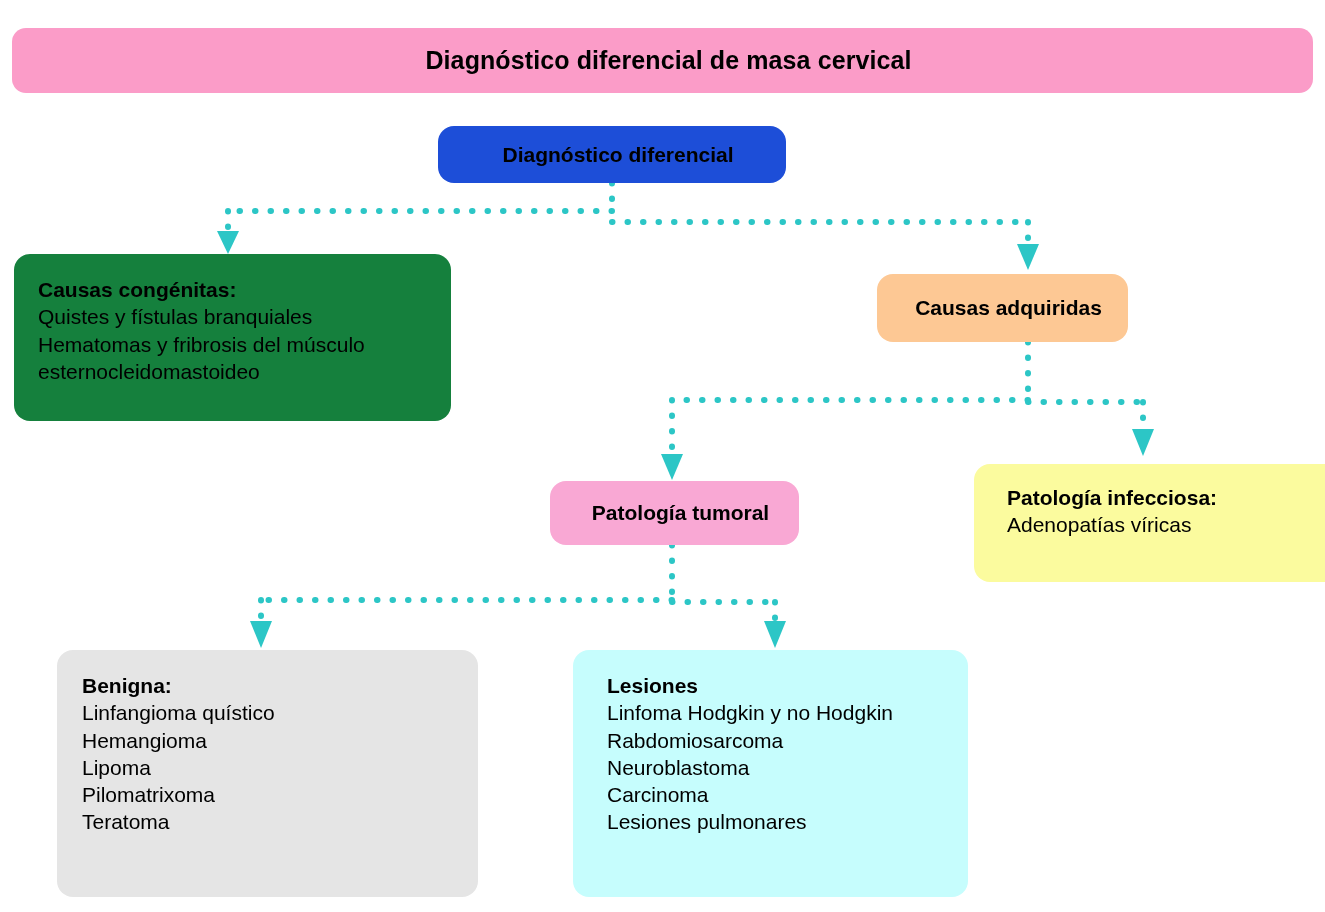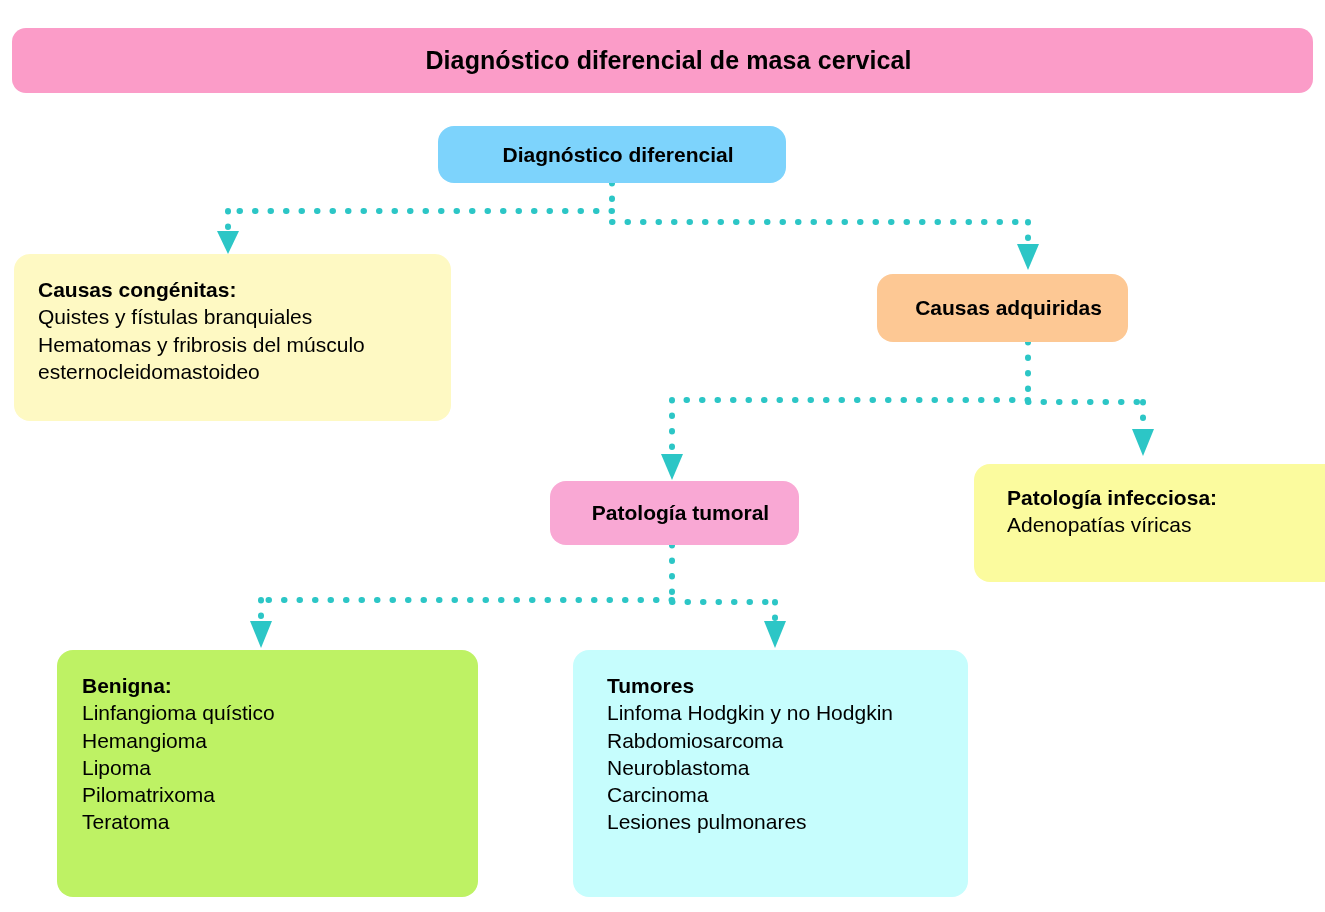--- a/index.html
+++ b/index.html
@@ -59,33 +59,33 @@
     font-size: 25px;
     font-weight: bold;
     letter-spacing: 0.1px;
   }
   
   #node-root {
     left: 438px;
     top: 126px;
     width: 348px;
     height: 57px;
-    background: #7dd3fc;
+    background: #1d4ed8;
     display: flex;
     align-items: center;
     justify-content: center;
   }
   #node-root .ttl { font-size: 21px; }
   
   #node-congenital {
     left: 14px;
     top: 254px;
     width: 437px;
     height: 167px;
-    background: #fef9c3;
+    background: #15803d;
     padding: 22px 0 0 24px;
   }
   #node-congenital .ttl,
   #node-congenital .ln { font-size: 21px; }
   
   #node-acquired {
     left: 877px;
     top: 274px;
     width: 251px;
     height: 68px;
@@ -117,21 +117,21 @@
     padding: 20px 0 0 33px;
   }
   #node-infectious .ttl,
   #node-infectious .ln { font-size: 21px; }
   
   #node-benign {
     left: 57px;
     top: 650px;
     width: 421px;
     height: 247px;
-    background: #bef264;
+    background: #e5e5e5;
     padding: 22px 0 0 25px;
   }
   #node-benign .ttl,
   #node-benign .ln { font-size: 21px; }
   
   #node-malignant {
     left: 573px;
     top: 650px;
     width: 395px;
     height: 247px;
@@ -217,21 +217,21 @@
   <div class="node" id="node-benign">
     <span class="ttl">Benigna:</span>
     <span class="ln">Linfangioma quístico</span>
     <span class="ln">Hemangioma</span>
     <span class="ln">Lipoma</span>
     <span class="ln">Pilomatrixoma</span>
     <span class="ln">Teratoma</span>
   </div>
 
   <div class="node" id="node-malignant">
-    <span class="ttl">Tumores</span>
+    <span class="ttl">Lesiones</span>
     <span class="ln">Linfoma Hodgkin y no Hodgkin</span>
     <span class="ln">Rabdomiosarcoma</span>
     <span class="ln">Neuroblastoma</span>
     <span class="ln">Carcinoma</span>
     <span class="ln">Lesiones pulmonares</span>
   </div>
 
 </div>
 
 </body></html>

